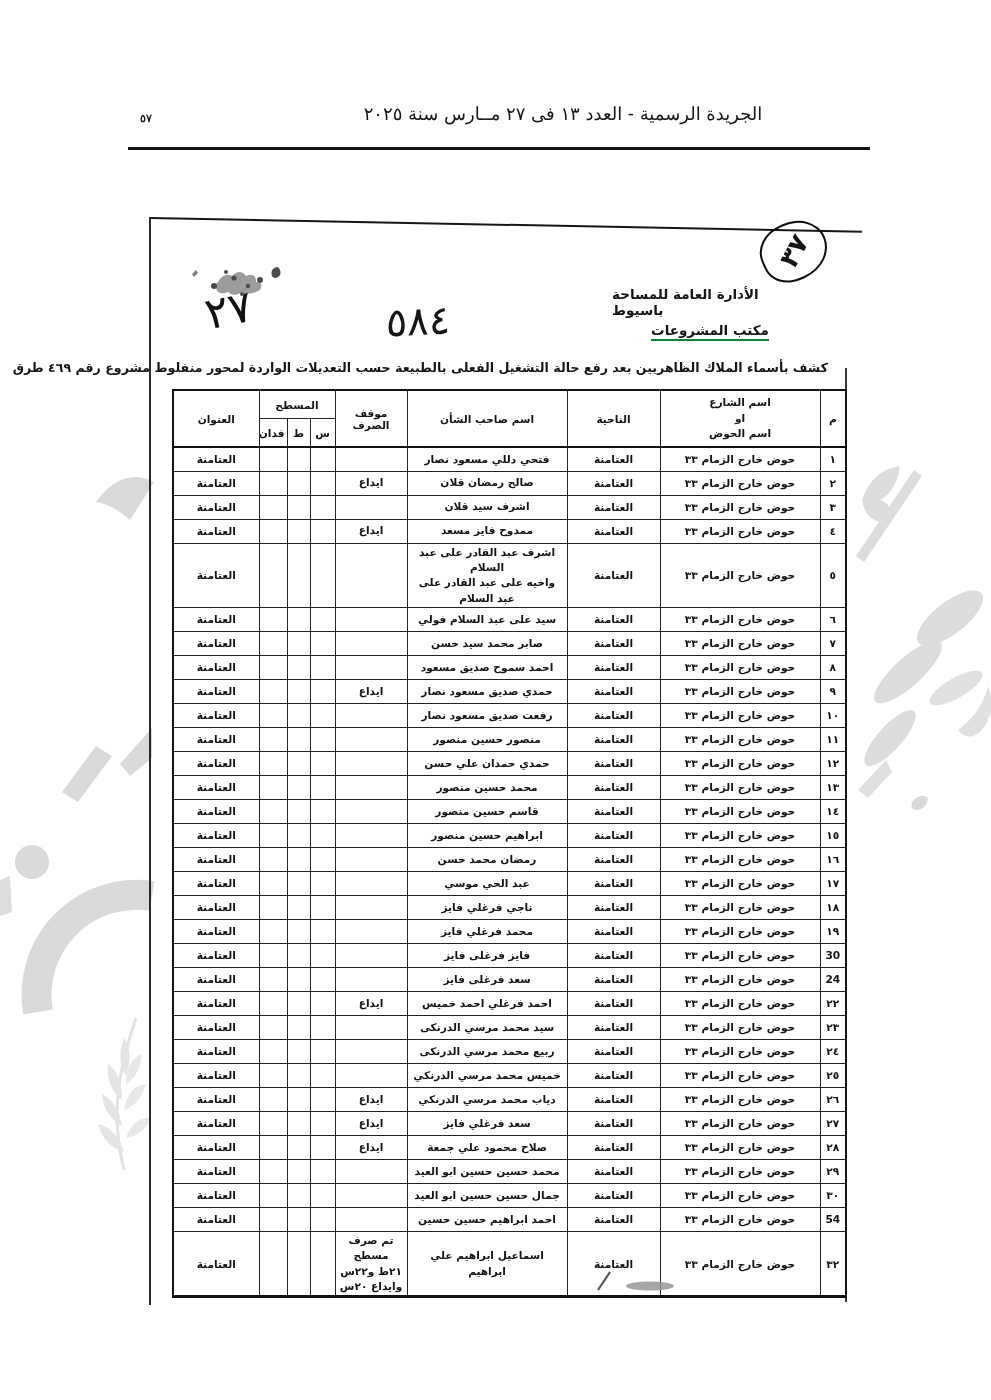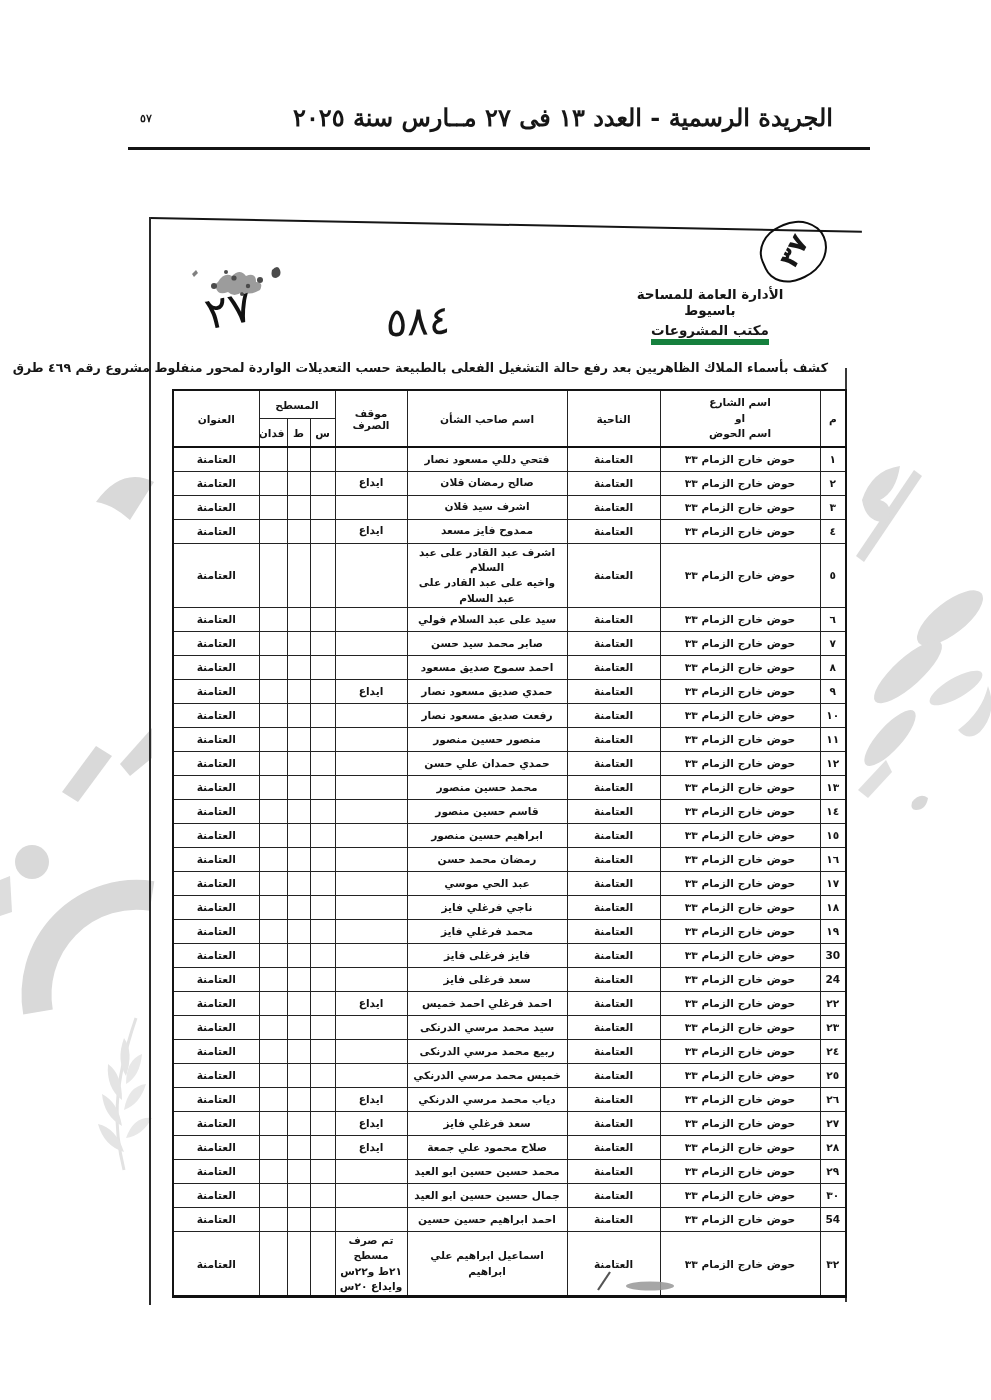--- a/index.html
+++ b/index.html
@@ -5,38 +5,38 @@
   html,body{margin:0;padding:0;}
   body{
     width:991px;height:1400px;position:relative;overflow:hidden;
     background:#ffffff;
     font-family:"DejaVu Sans","Liberation Sans",sans-serif;
     color:#161616;
   }
   
   .gz-header{position:absolute;top:103px;right:128px;width:600px;text-align:center;
     font-family:"DejaVu Serif","Liberation Serif",serif;
-    font-size:24px;font-weight:700;letter-spacing:.5px;direction:rtl;}
+    font-size:18px;font-weight:400;letter-spacing:.5px;direction:rtl;}
   .gz-pagenum{position:absolute;top:112px;left:140px;font-size:11px;font-weight:700;
     font-family:"DejaVu Serif","Liberation Serif",serif;}
   .gz-rule{position:absolute;top:147px;left:128px;width:742px;height:3px;background:#141414;}
   
   .scan-top{position:absolute;left:150px;top:217px;width:712px;height:2.4px;background:#161616;
     transform:rotate(1.1deg);transform-origin:left center;}
   .scan-left{position:absolute;left:149px;top:217px;width:2px;height:1088px;background:#2a2a2a;}
   .scan-rightline{position:absolute;left:845px;top:368px;width:2px;height:934px;background:#383838;}
   
   .circle37{position:absolute;left:760px;top:222px;width:64px;height:54px;
     border:2.6px solid #0d0d0d;border-radius:48% 52% 55% 45%;
     transform:rotate(-24deg);display:flex;align-items:center;justify-content:center;}
   .circle37 span{font-size:26px;font-weight:700;transform:rotate(-38deg) skewX(-6deg);}
   .office{position:absolute;left:612px;top:286px;width:196px;direction:rtl;}
-  .office .l1{font-size:13.5px;font-weight:700;text-align:center;}
+  .office .l1{font-size:13.5px;font-weight:700;text-align:left;}
   .office .l2{font-size:13.5px;font-weight:700;text-align:center;margin-top:4px;}
-  .office .l2 span{border-bottom:6px solid #15803d;padding-bottom:1px;display:inline-block;}
+  .office .l2 span{border-bottom:2px solid #15803d;padding-bottom:1px;display:inline-block;}
   .serial{position:absolute;left:386px;top:298px;font-size:40px;font-weight:400;
     transform:rotate(-3deg) skewX(-4deg);letter-spacing:4px;}
   .stamp27{position:absolute;left:205px;top:284px;font-size:44px;font-weight:400;
     transform:rotate(-12deg);letter-spacing:2px;color:#111;}
   .stampblob{position:absolute;left:188px;top:256px;}
   .doc-title{position:absolute;left:172px;top:360px;width:656px;text-align:right;
     font-size:12.6px;font-weight:700;direction:rtl;white-space:nowrap;}
   
   table.owners{position:absolute;left:172px;top:389px;width:673px;border-collapse:collapse;
     table-layout:fixed;direction:rtl;background:transparent;}

